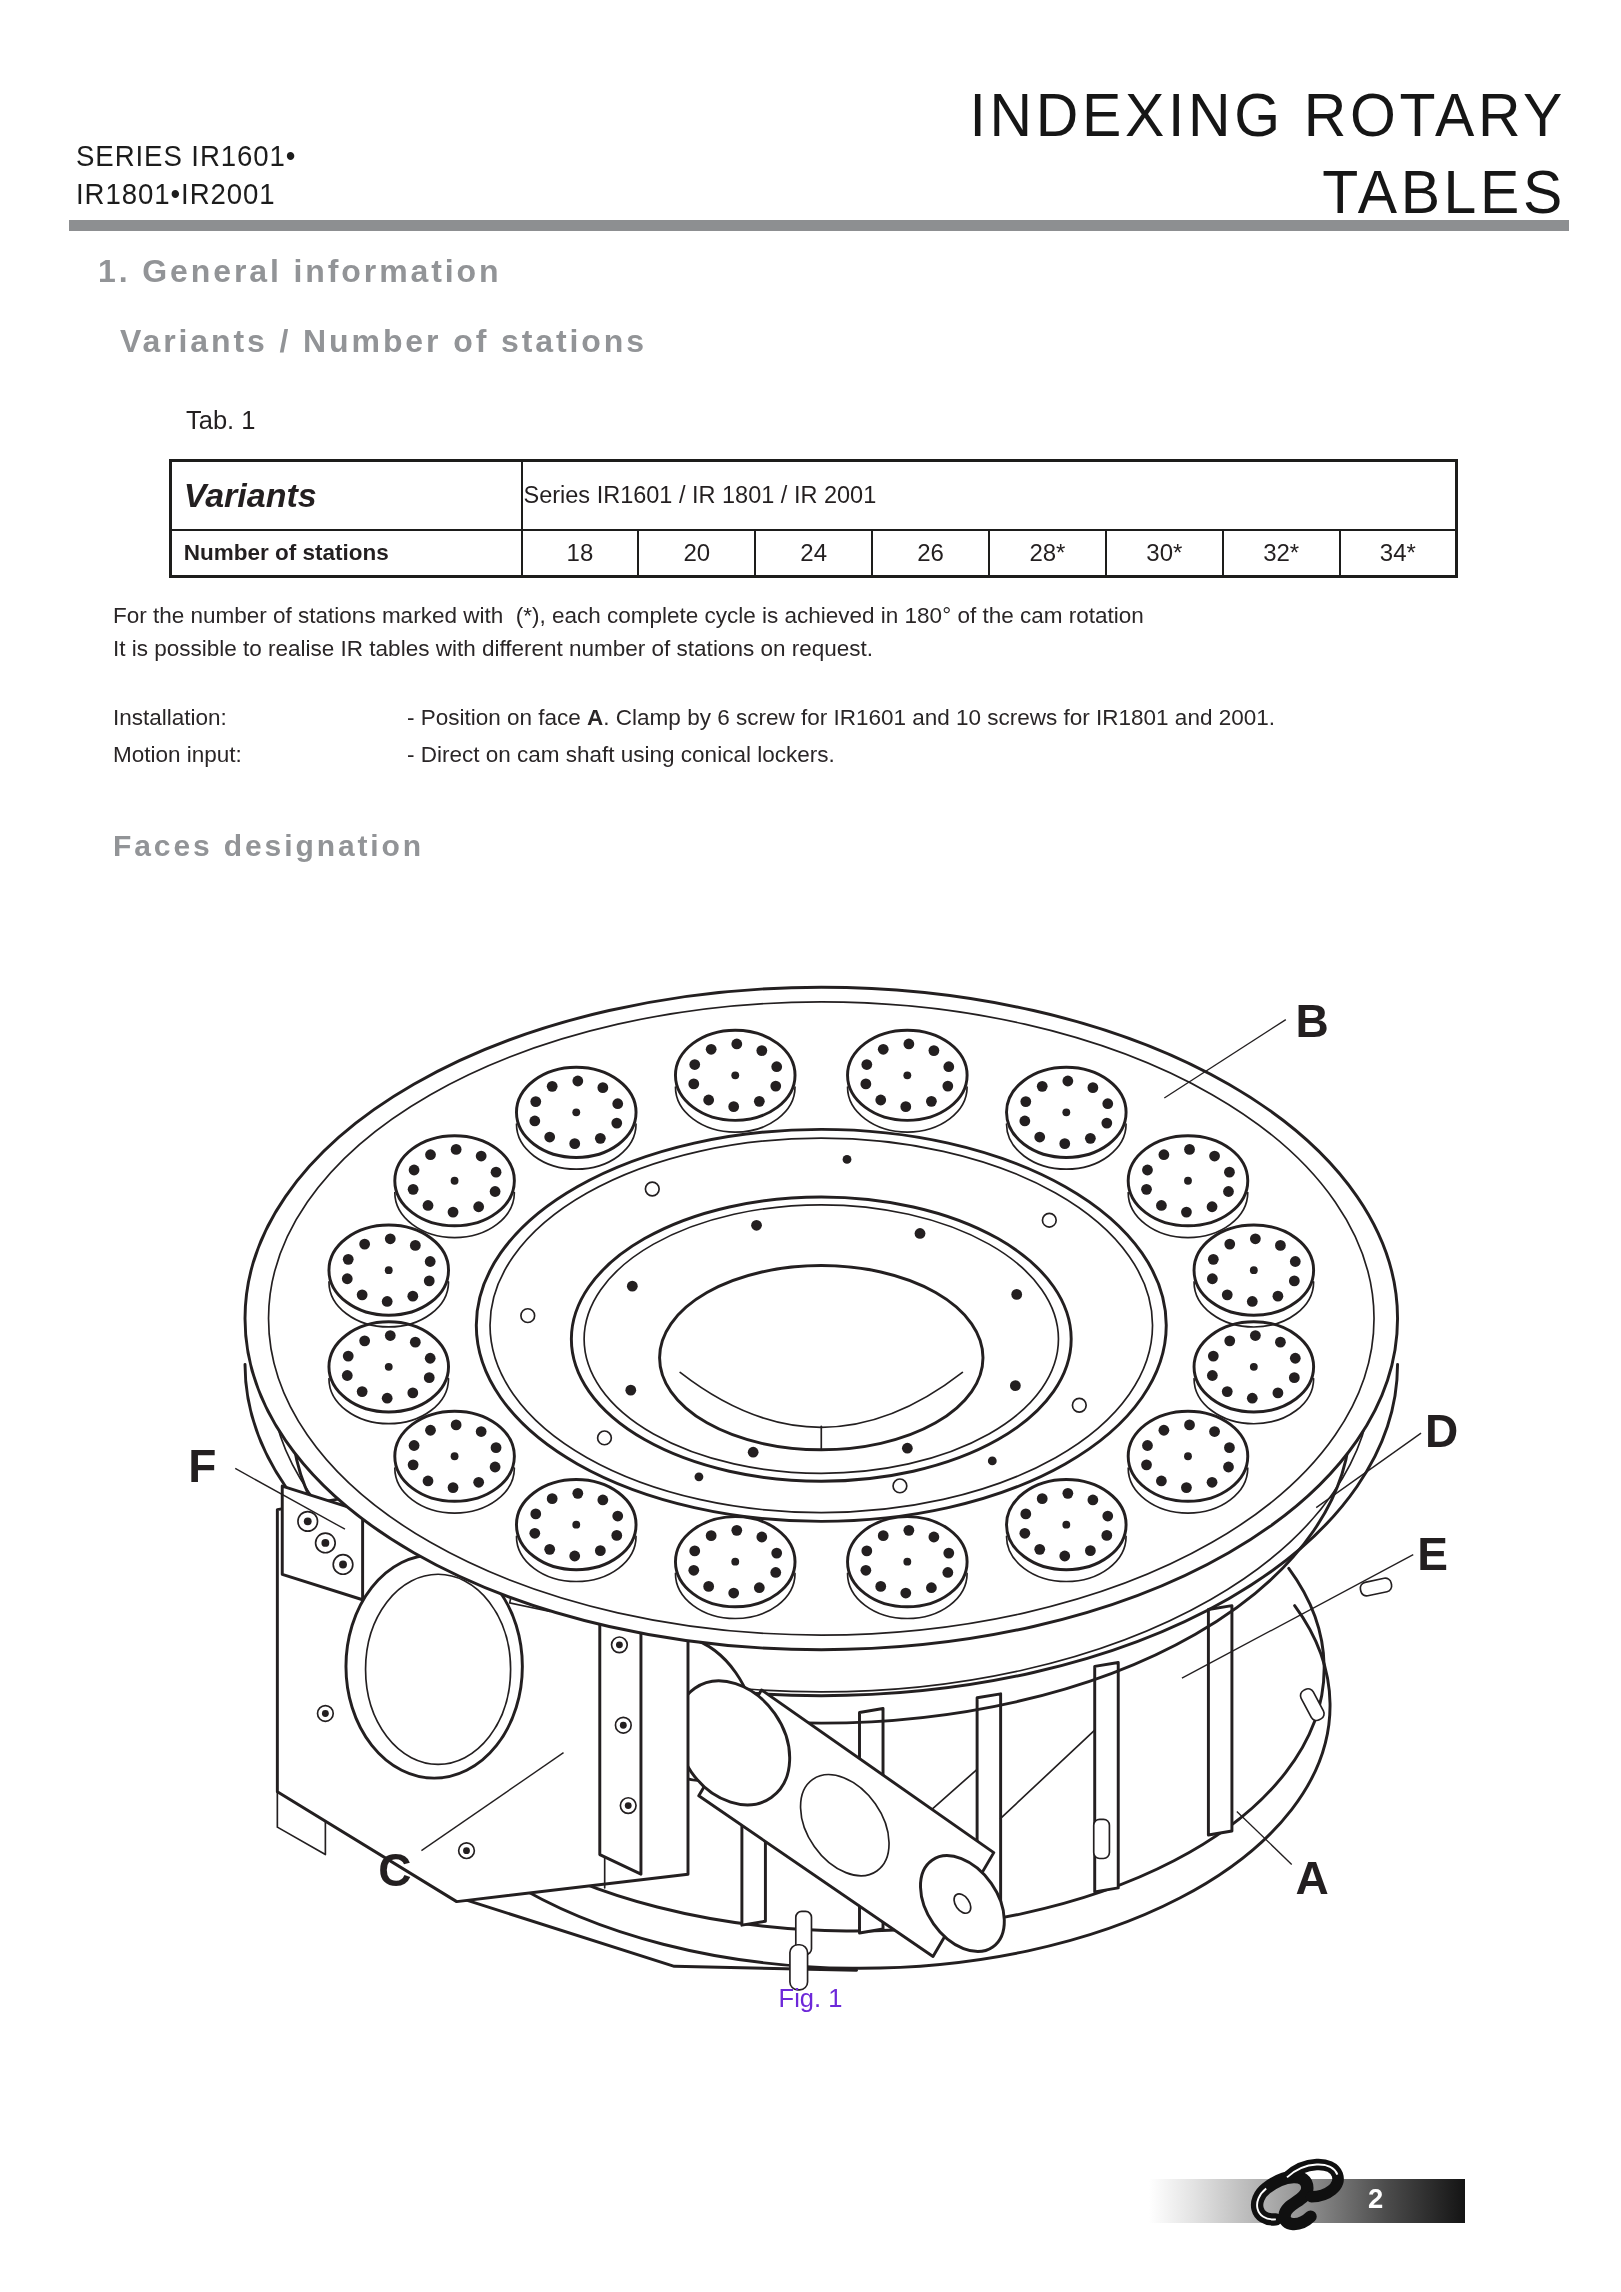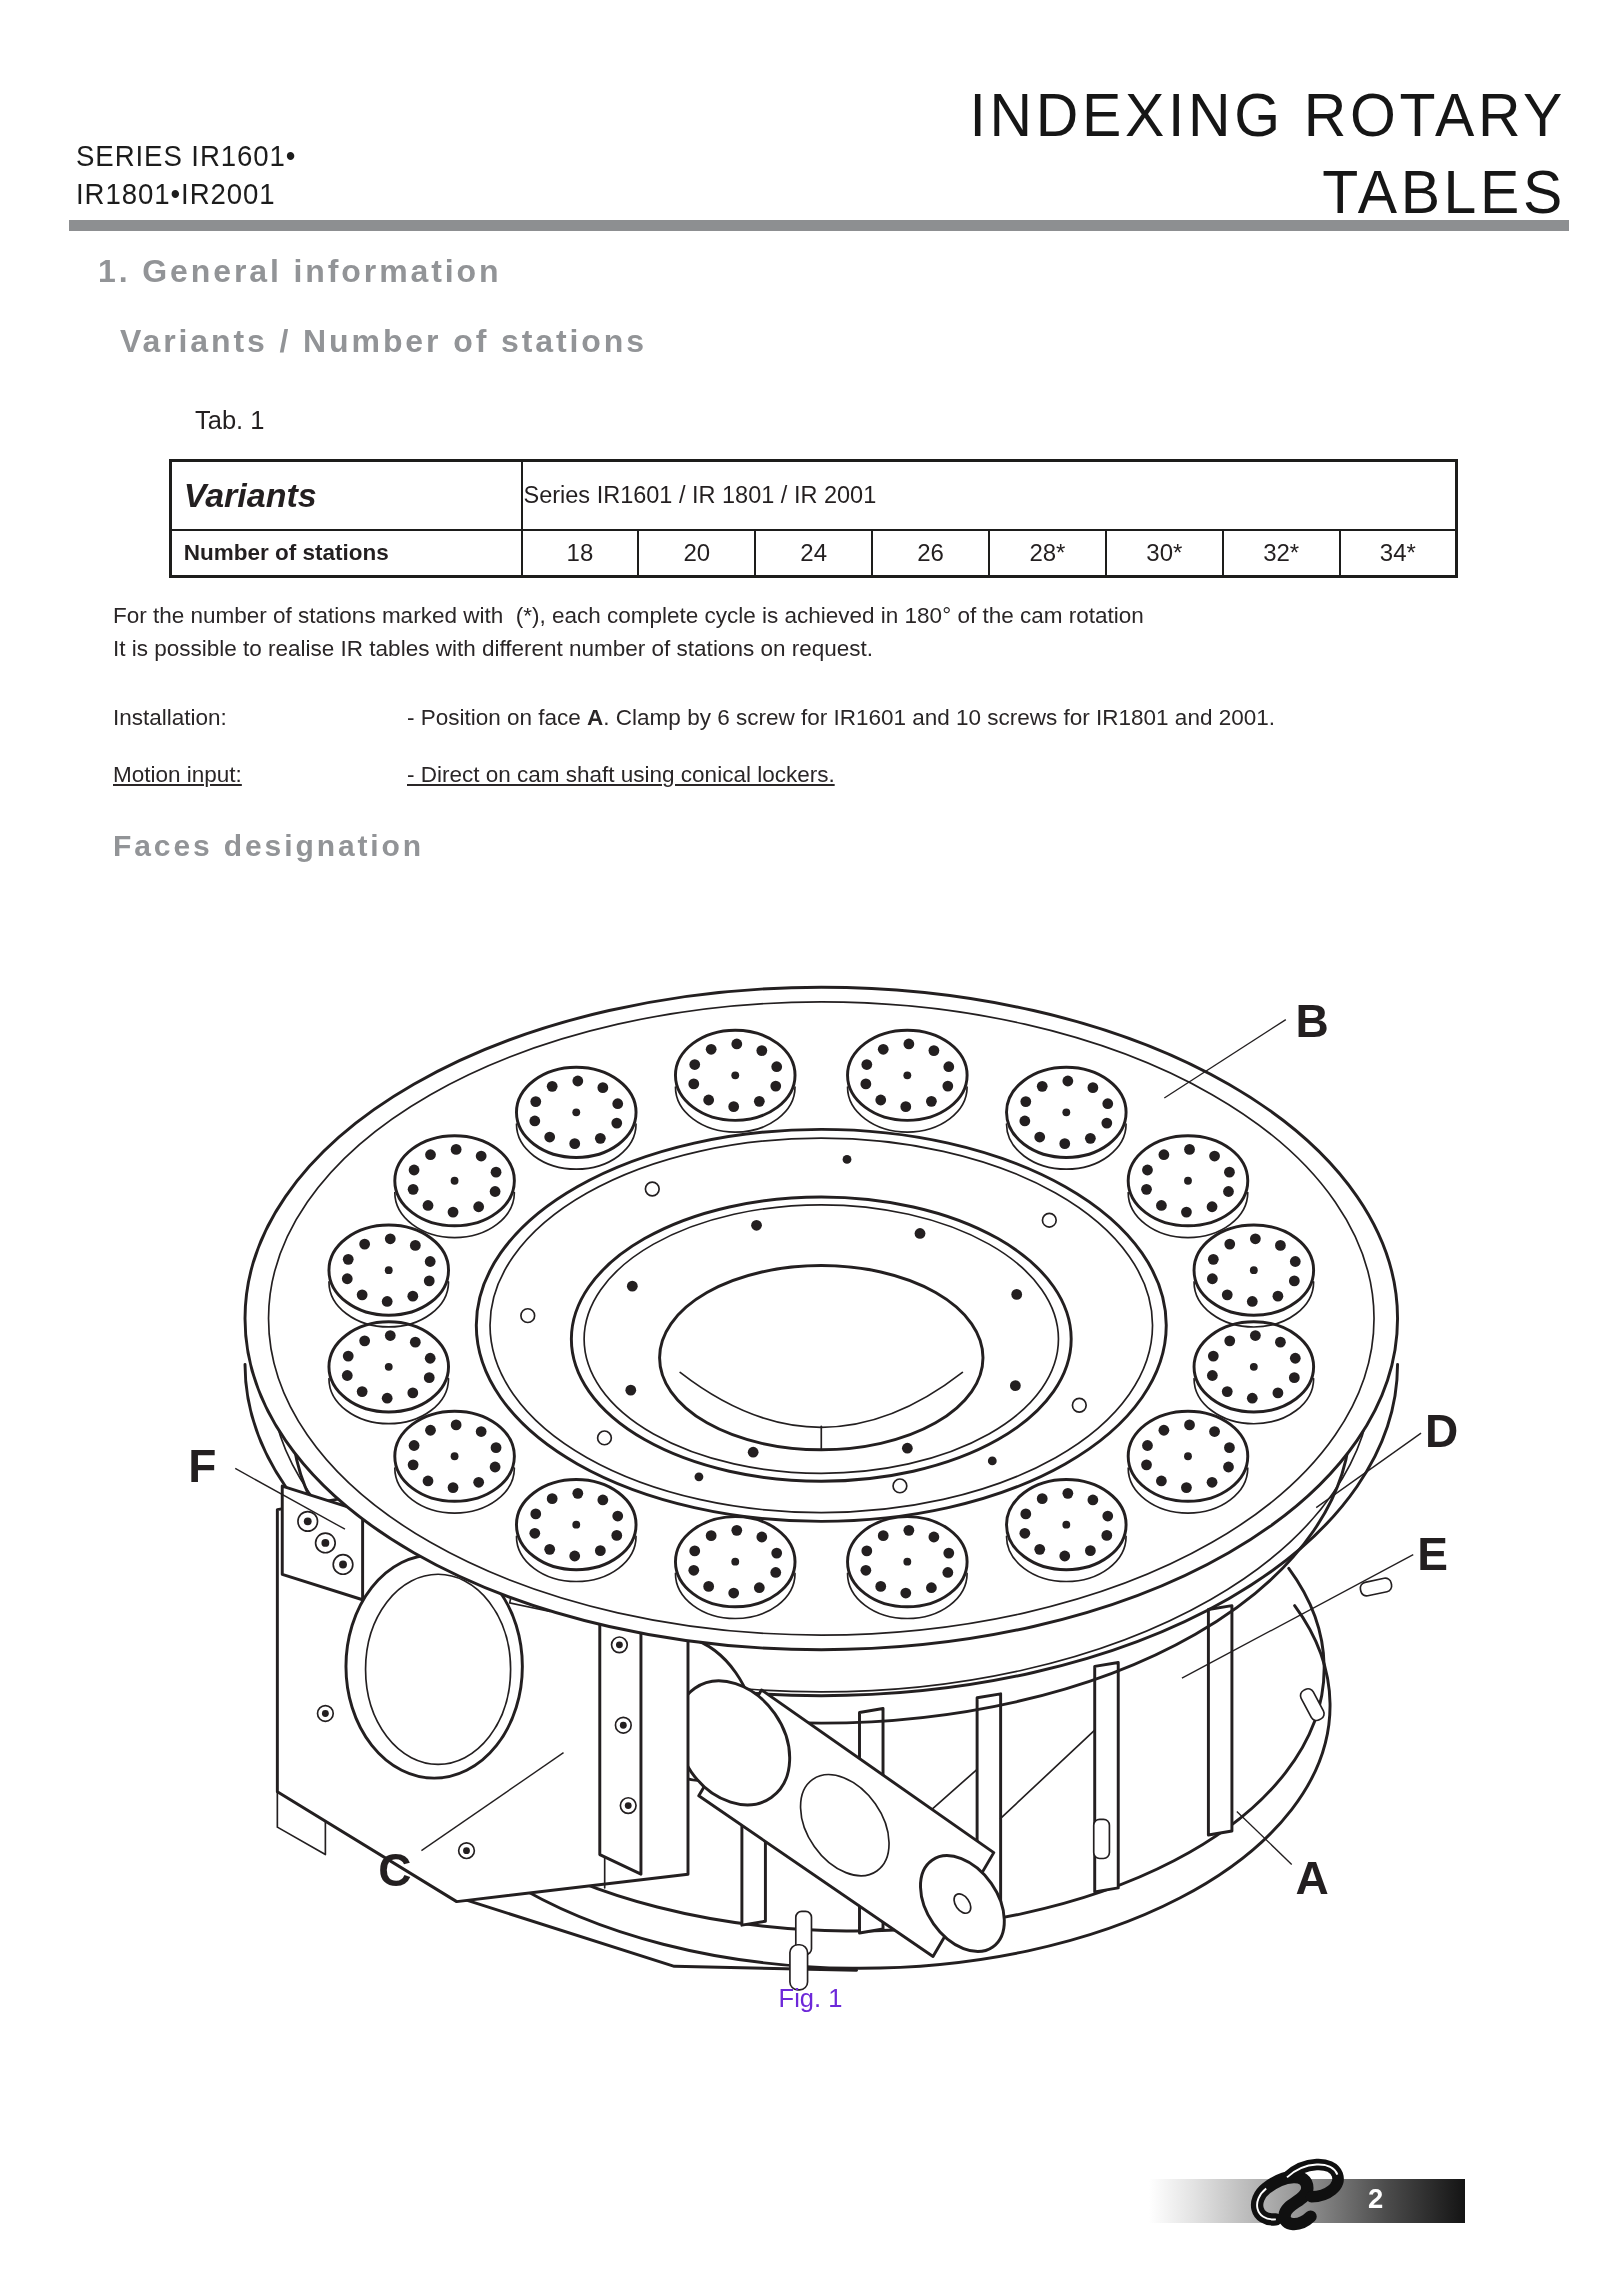--- a/index.html
+++ b/index.html
@@ -20,41 +20,41 @@
     transform-origin:right top;color:#161616;white-space:nowrap;
   }
   .header-rule{left:69px;top:220px;width:1500px;height:10.8px;background:#8d8f91;}
 
   
   .h-gray{font-weight:bold;color:#929497;letter-spacing:2.9px;}
   .h1{left:98px;top:253px;font-size:32px;}
   .h2{left:120px;top:323px;font-size:32px;}
   .h3{left:113px;top:829px;font-size:30px;}
 
-  .tab-caption{left:195px;top:406px;font-size:25.5px;color:#231f20;text-align:right;}
+  .tab-caption{left:186px;top:406px;font-size:25.5px;color:#231f20;text-align:right;}
 
   
   table.variants{
     position:absolute;left:169px;top:459px;width:1289px;border-collapse:collapse;
     table-layout:fixed;border:3.9px solid #1d1d1b;
   }
   table.variants td{border:2.5px solid #1d1d1b;overflow:hidden;white-space:nowrap;}
   td.cell-variants{font-size:34px;font-weight:bold;font-style:italic;padding:5.9px 3.9px 5.9px 11.8px;height:55px;}
   td.cell-series{font-size:23.5px;}
   td.cell-stlabel{font-size:22.5px;font-weight:bold;padding:3.9px 3.9px 3.9px 11.8px;height:36px;}
   td.cell-num{font-size:24px;text-align:center;}
 
   
   .body-text{font-size:22.5px;line-height:28px;white-space:pre-wrap;color:#2a2627;}
   .p-note{left:113px;top:602px;width:1392px;}
   .p-request{left:113px;top:635px;width:1392px;}
   .spec-label{left:113px;width:274px;}
   .spec-text{left:407px;width:1157px;}
   .row-install{top:704px;}
-  .row-motion{top:761px;text-decoration:underline;}
+  .row-motion{top:741px;}
 
   .fig-caption{left:0;top:1984px;width:1621px;text-align:center;font-size:25.5px;color:#6d28d9;}
 
   
   svg.figure{position:absolute;left:0;top:0;width:1621px;height:2293px;}
   .ln{fill:none;stroke:#231f20;stroke-width:3;stroke-linejoin:round;stroke-linecap:round;}
   .ln2{fill:none;stroke:#231f20;stroke-width:1.7;stroke-linejoin:round;stroke-linecap:round;}
   .wf{fill:#ffffff;}
   .dk{fill:#231f20;stroke:none;}
   .lead{fill:none;stroke:#231f20;stroke-width:1.4;}

